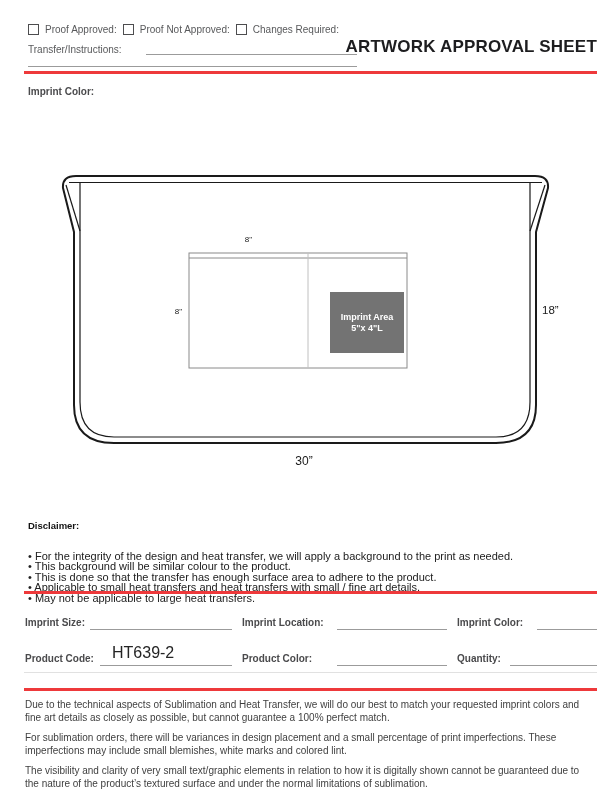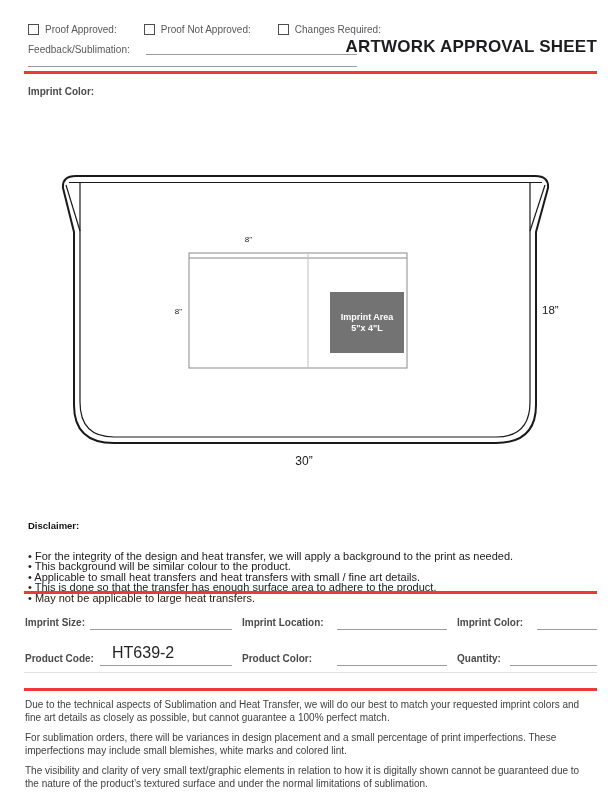--- a/index.html
+++ b/index.html
@@ -7,21 +7,21 @@
     position: relative;
     width: 612px;
     height: 792px;
     background: #ffffff;
     font-family: "Liberation Sans", "DejaVu Sans", sans-serif;
     overflow: hidden;
   }
   
   .checkbox-row {
     position: absolute; left: 28px; top: 24px;
-    display: flex; gap: 27px; align-items: center;
+    display: flex; gap: 6px; align-items: center;
   }
   .checkbox-group { display: flex; align-items: center; gap: 6px; }
   .checkbox {
     width: 11px; height: 11px;
     border: 1.6px solid #4d4d4f; background: #fff;
     box-sizing: border-box;
   }
   .checkbox-label { font-size: 10px; color: #58595b; white-space: nowrap; }
   .feedback-label {
     position: absolute; left: 28px; top: 44px;
@@ -100,21 +100,21 @@
     <div class="checkbox-group">
       <div class="checkbox"></div>
       <span class="checkbox-label">Proof Not Approved:</span>
     </div>
     <div class="checkbox-group">
       <div class="checkbox"></div>
       <span class="checkbox-label">Changes Required:</span>
     </div>
   </div>
 
-  <div class="feedback-label">Feedback/Sublimation:</div>
+  <div class="feedback-label">Transfer/Instructions:</div>
   <div class="feedback-line1"></div>
   <div class="feedback-line2"></div>
 
   <div class="sheet-title">ARTWORK APPROVAL SHEET</div>
   <div class="red-rule rule-1"></div>
 
   <div class="imprint-color-heading">Imprint Color:</div>
 
   <div class="diagram">
     <svg width="612" height="315" viewBox="0 0 612 315">
@@ -141,22 +141,22 @@
     <div class="imprint-box">
       <span>Imprint Area</span>
       <span>5"x 4"L</span>
     </div>
   </div>
 
   <div class="disclaimer">
     <div class="disclaimer-heading">Disclaimer:</div>
     <div class="disclaimer-bullet">• For the integrity of the design and heat transfer, we will apply a background to the print as needed.</div>
     <div class="disclaimer-bullet">• This background will be similar colour to the product.</div>
+    <div class="disclaimer-bullet">• This is done so that the transfer has enough surface area to adhere to the product.</div>
     <div class="disclaimer-bullet">• Applicable to small heat transfers and heat transfers with small / fine art details.</div>
-    <div class="disclaimer-bullet">• This is done so that the transfer has enough surface area to adhere to the product.</div>
     <div class="disclaimer-bullet">• May not be applicable to large heat transfers.</div>
   </div>
 
   <div class="red-rule rule-2"></div>
 
   <div class="field-label" style="left:25px; top:617px;">Imprint Size:</div>
   <div class="fill-line" style="left:90px; top:629px; width:142px;"></div>
 
   <div class="field-label" style="left:242px; top:617px;">Imprint Location:</div>
   <div class="fill-line" style="left:337px; top:629px; width:110px;"></div>

